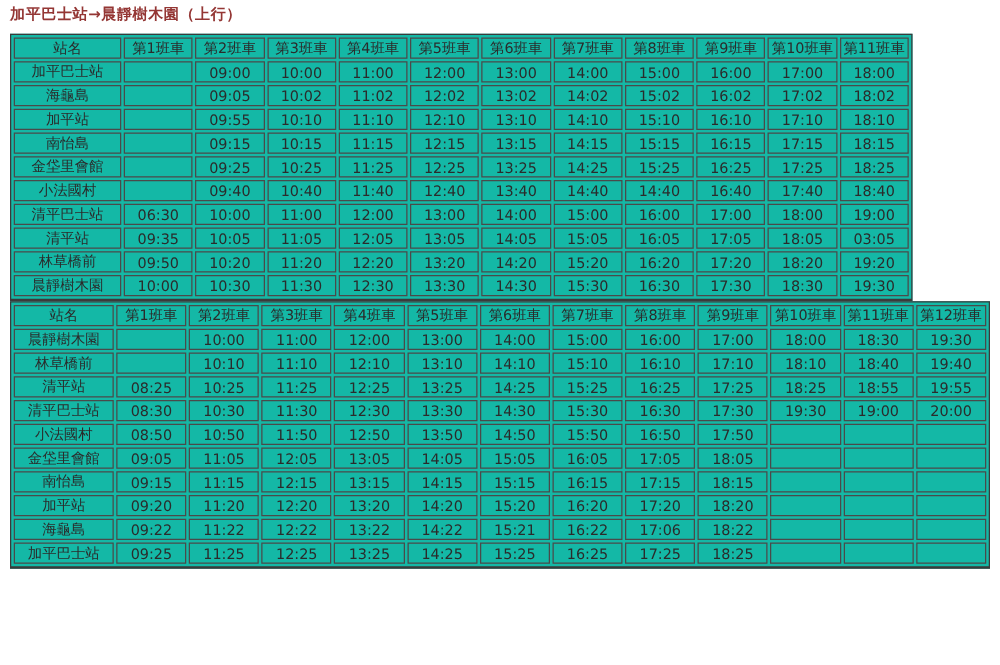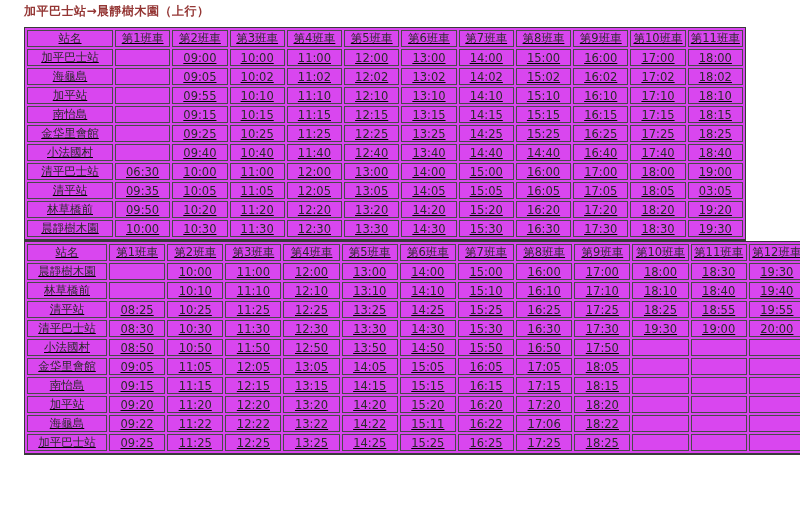--- a/index.html
+++ b/index.html
@@ -4,40 +4,39 @@
 <style>
   * { box-sizing: border-box; }
   html, body { margin: 0; padding: 0; }
   body {
     width: 800px;
     height: 532px;
     background: #ffffff;
     font-family: "DejaVu Sans", "Liberation Sans", sans-serif;
     overflow: hidden;
   }
-  .page { padding: 4px 0 0 24px; }
+  .page { padding: 4px 0 0 8px; }
 
   .tbl-title {
     font-size: 12px;
     line-height: 14px;
     font-weight: bold;
     color: #943634;
     margin: 0 0 9px 0;
     letter-spacing: 0.5px;
   }
   .section-2 .tbl-title { margin-top: 14px; }
 
   table.timetable {
     border-collapse: separate;
     border-spacing: 2px;
     table-layout: fixed;
-    background: #d946ef;
+    background: #14b8a6;
     border: 1px solid #3a3a3a;
     border-bottom-width: 2px;
-    text-decoration: underline;
   }
   table.t1 { width: 722px; }
   table.t2 { width: 784px; }
 
   table.t1 col.station-col { width: 86px; }
   table.t2 col.station-col { width: 80px; }
 
   .timetable th, .timetable td {
     border: 1px solid #4a4a4a;
     text-align: center;
@@ -390,21 +389,21 @@
             <td></td>
             <td></td>
           </tr>
           <tr>
             <td>海龜島</td>
             <td>09:22</td>
             <td>11:22</td>
             <td>12:22</td>
             <td>13:22</td>
             <td>14:22</td>
-            <td>15:11</td>
+            <td>15:21</td>
             <td>16:22</td>
             <td>17:06</td>
             <td>18:22</td>
             <td></td>
             <td></td>
             <td></td>
           </tr>
           <tr>
             <td>加平巴士站</td>
             <td>09:25</td>

